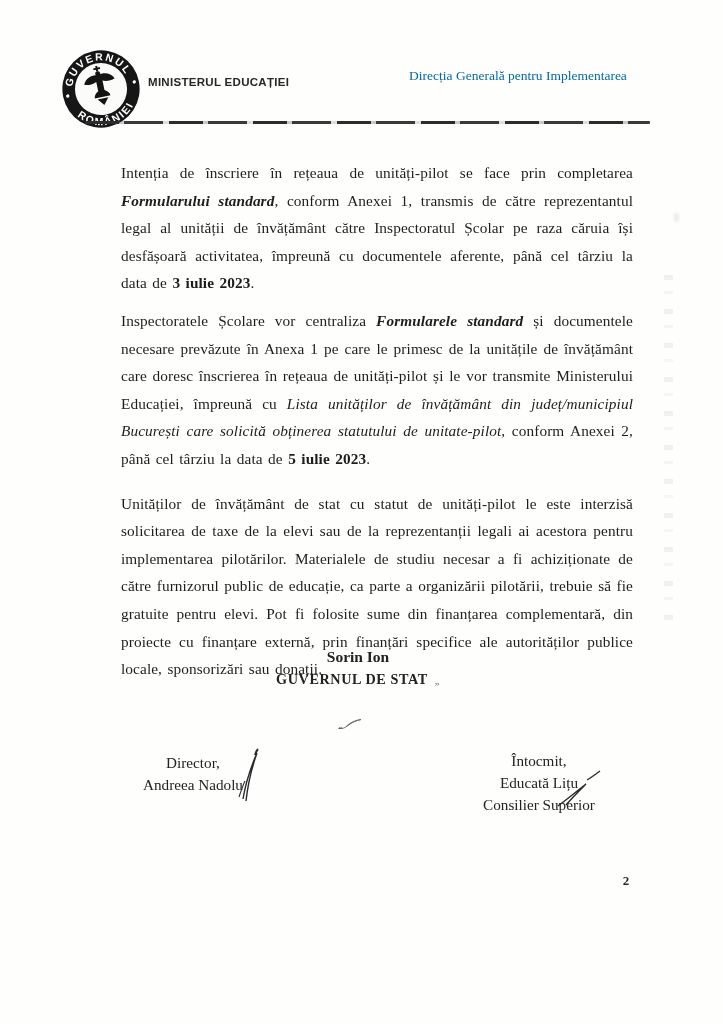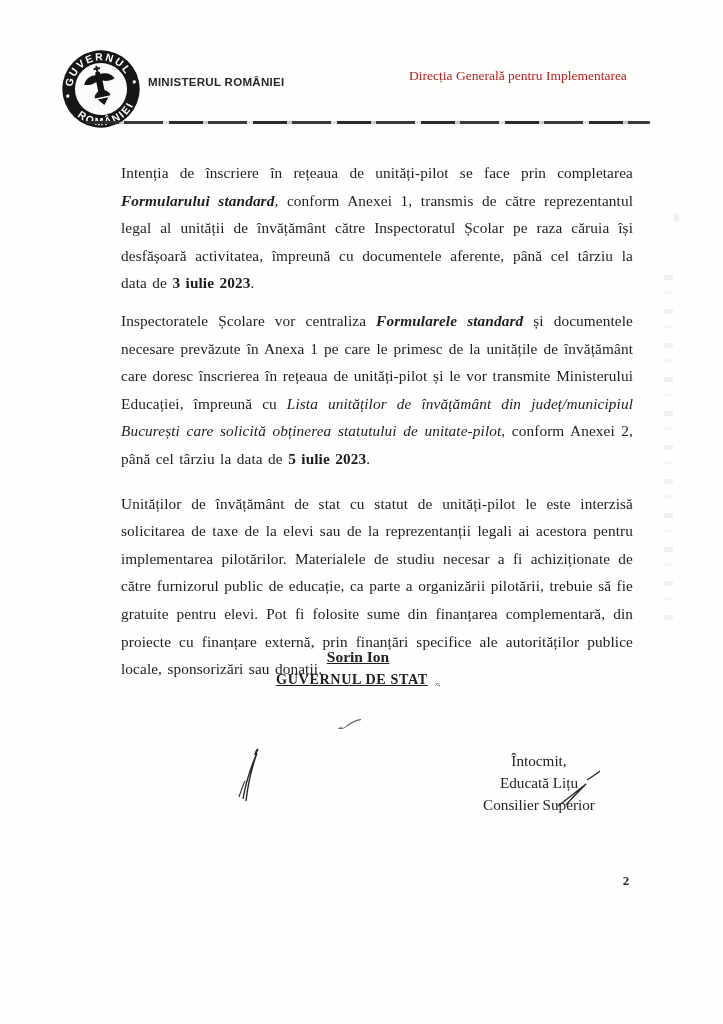--- a/index.html
+++ b/index.html
@@ -13,21 +13,21 @@
 
   
   .seal{position:absolute;left:59px;top:47px;width:84px;height:84px;}
   .ministry{
     position:absolute;left:148px;top:76px;
     font-family:"Liberation Sans","DejaVu Sans",sans-serif;
     font-weight:bold;font-size:11.5px;letter-spacing:.3px;color:#272727;
   }
   .department{
     position:absolute;left:392px;top:66px;width:252px;
-    text-align:center;font-size:13.5px;line-height:19px;color:#b91c1c;
+    text-align:center;font-size:13.5px;line-height:19px;color:#0369a1;
   }
   .divider{
     position:absolute;left:85px;top:121px;width:565px;height:2.6px;
     background:repeating-linear-gradient(90deg,
       #2c2c2c 0 34px, rgba(44,44,44,.25) 34px 39px,
       #3a3a3a 39px 78px, rgba(44,44,44,.15) 78px 84px);
     border-radius:1px;
   }
 
   
@@ -36,21 +36,21 @@
     margin:8px;font-size:15.3px;line-height:27.6px;
     text-align:justify;word-spacing:1.5px;letter-spacing:.1px;color:#1d1d1d;
   }
   .para + .para{margin-top:0;font-family:Liberation Serif, serif;}
   .p1{margin-bottom:10px;}
   .p2{margin-bottom:17px;}
 
   
   .sig-center{
     position:absolute;left:248px;top:646px;width:220px;
-    text-align:center;line-height:22px;text-decoration:underline;
+    text-align:center;line-height:22px;
   }
   .sig-center .name{font-size:15.5px;font-weight:600;color:#222;}
   .sig-center .title{font-size:14.2px;font-weight:600;letter-spacing:.6px;color:#222;}
   .sig-center .mark{font-size:10px;color:#555;margin-left:7px;font-weight:normal;}
   .flourish{position:absolute;left:336px;top:716px;width:28px;height:16px;}
 
   .sig-left{
     position:absolute;left:118px;top:752px;width:150px;
     text-align:center;font-size:15.2px;line-height:22px;color:#222;
   }
@@ -106,21 +106,21 @@
           <rect x="48.8" y="22" width="2.4" height="6.5"></rect>
           <rect x="46" y="24.2" width="8" height="2.2"></rect>
           <circle cx="50" cy="31.5" r="3"></circle>
           <path d="M50 33 C42 31 34.5 34 31.5 41 C36.5 43 42.5 42.6 46.2 40.6 L46.2 52 C42.5 54 40.5 56.8 40.5 59.5 L59.5 59.5 C59.5 56.8 57.5 54 53.8 52 L53.8 40.6 C57.5 42.6 63.5 43 68.5 41 C65.5 34 58 31 50 33 Z"></path>
           <path d="M43.5 61.5 L56.5 61.5 L50 69.5 Z"></path>
         </g>
       </g>
     </svg>
   </div>
 
-  <div class="ministry">MINISTERUL ROMÂNIEI</div>
+  <div class="ministry">MINISTERUL EDUCAȚIEI</div>
 
   <div class="department">
     <div>Direcția Generală pentru Implementarea</div>
   </div>
 
   <div class="divider"></div>
 
   <div class="bodytext">
     <p class="para p1"><span>Intenția de înscriere în rețeaua de unități-pilot se face prin completarea </span><span style="font-weight: bold; font-style: italic;">Formularului standard</span><span>, conform Anexei 1, transmis de către reprezentantul legal al unității de învățământ către Inspectoratul Școlar pe raza căruia își desfășoară activitatea, împreună cu documentele aferente, până cel târziu la data de </span><span style="font-weight: bold;">3 iulie 2023</span><span>.</span></p>
     <p class="para p2"><span>Inspectoratele Școlare vor centraliza </span><span style="font-weight: bold; font-style: italic;">Formularele standard</span><span> și documentele necesare prevăzute în Anexa 1 pe care le primesc de la unitățile de învățământ care doresc înscrierea în rețeaua de unități-pilot și le vor transmite Ministerului Educației, împreună cu </span><span style="font-style: italic;">Lista unităților de învățământ din județ/municipiul București care solicită obținerea statutului de unitate-pilot</span><span>, conform Anexei 2, până cel târziu la data de </span><span style="font-weight: bold;">5 iulie 2023</span><span>.</span></p>
@@ -129,20 +129,24 @@
 
   <div class="sig-center">
     <div class="name">Sorin Ion</div>
     <div class="title"><span>GUVERNUL DE STAT</span><span class="mark">„</span></div>
   </div>
   <svg class="flourish" viewBox="0 0 28 16">
     <path d="M3 12 C6 13 8 12.4 12 9.5 C16 6.5 20 4.5 25 3.5 C20 4 15 6.5 12.5 8.5 C10.5 10 9.5 11 10.5 10.2" fill="none" stroke="#6a6a72" stroke-width="1"></path>
     <path d="M2.5 12.5 L6 11.8" fill="none" stroke="#55555c" stroke-width="1.2"></path>
   </svg>
 
+  <div class="sig-left">
+    <div>Director,</div>
+    <div>Andreea Nadolu</div>
+  </div>
   <svg class="sign-stroke stroke-left" viewBox="0 0 30 58">
     <path d="M10 52 C12 40 17 22 24 6 C19 20 15 36 13 54" fill="none" stroke="#2a2a2e" stroke-width="1.4"></path>
     <path d="M6 50 C8 44 10 38 12 34" fill="none" stroke="#2a2a2e" stroke-width="1.1"></path>
     <path d="M22 8 C23 5 24 3 25 2" fill="none" stroke="#2a2a2e" stroke-width="2"></path>
   </svg>
 
   <div class="sig-right">
     <div>Întocmit,</div>
     <div>Educată Lițu</div>
     <div>Consilier Superior</div>

